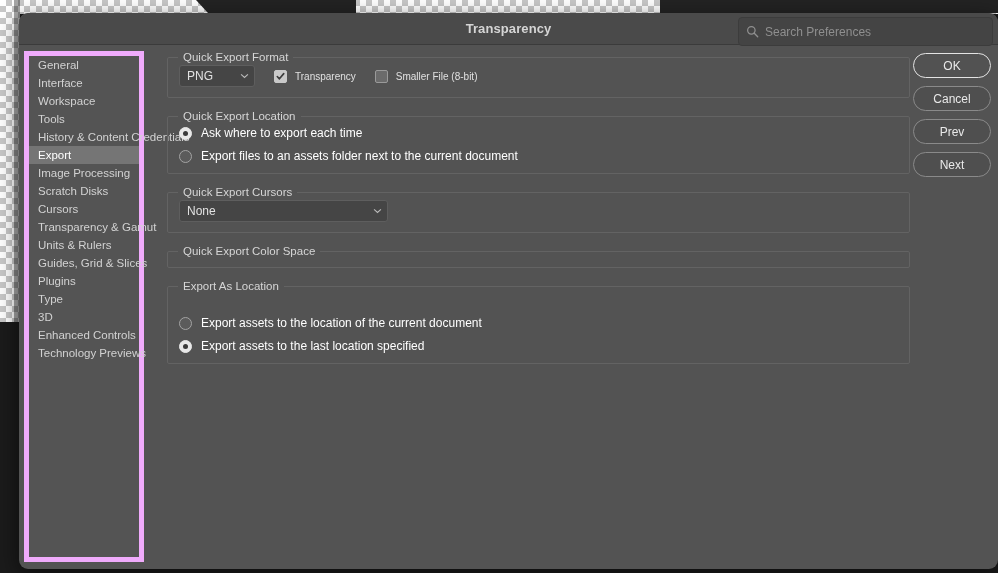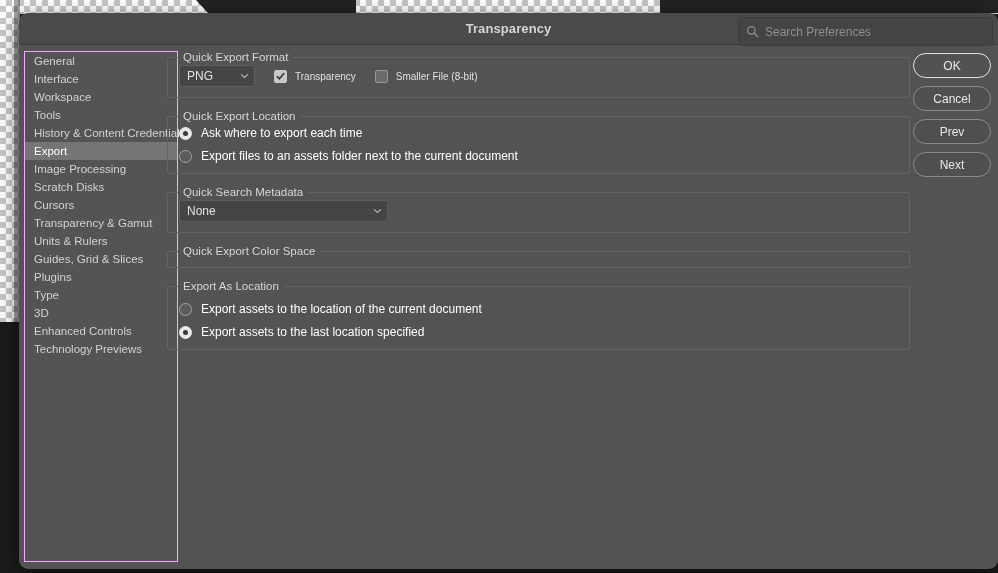--- a/index.html
+++ b/index.html
@@ -81,23 +81,23 @@
     font-size:12px; color:#cfcfcf;
   }
   #search-input::placeholder { color:#8f8f8f; }
 
   
   #body { position:relative; height:524px; }
 
   
   #sidebar {
     position:absolute; left:5px; top:6px;
-    width:154px; height:511px;
+    width:120px; height:511px;
     background:#545454;
-    border:1px solid #f0abfc;
+    border:5px solid #f0abfc;
   }
   .side-item {
     height:18px; line-height:18px;
     padding-left:9px;
     font-size:11.5px; color:#d2d2d2;
     white-space:nowrap;
     cursor:default;
   }
   .side-item.selected { background:#757575; color:#ffffff; }
 
@@ -273,40 +273,40 @@
         </div>
         <div class="opt-row">
           <span class="rb">
             
           </span>
           <span class="rb-label">Export files to an assets folder next to the current document</span>
         </div>
       </fieldset>
 
       <fieldset class="group">
-        <legend>Quick Search Metadata</legend>
+        <legend>Quick Export Cursors</legend>
         <div class="row" style="margin-top:2px;">
           <span class="select-wrap">
             <select class="ps-select" style="width:209px;">
               <option>None</option>
             </select>
             <svg class="chev" viewBox="0 0 10 7">
               <polyline points="1,1.5 5,5.2 9,1.5" fill="none" stroke="#b9b9b9" stroke-width="1.3"></polyline>
             </svg>
           </span>
         </div>
       </fieldset>
 
       <fieldset class="group">
         <legend>Quick Export Color Space</legend>
       </fieldset>
 
       <fieldset class="group">
         <legend>Export As Location</legend>
-        <div class="opt-row" style="margin-top:10px;">
+        <div class="opt-row" style="margin-top:24px;">
           <span class="rb">
             
           </span>
           <span class="rb-label">Export assets to the location of the current document</span>
         </div>
         <div class="opt-row">
           <span class="rb checked">
             <span class="dot"></span>
           </span>
           <span class="rb-label">Export assets to the last location specified</span>

